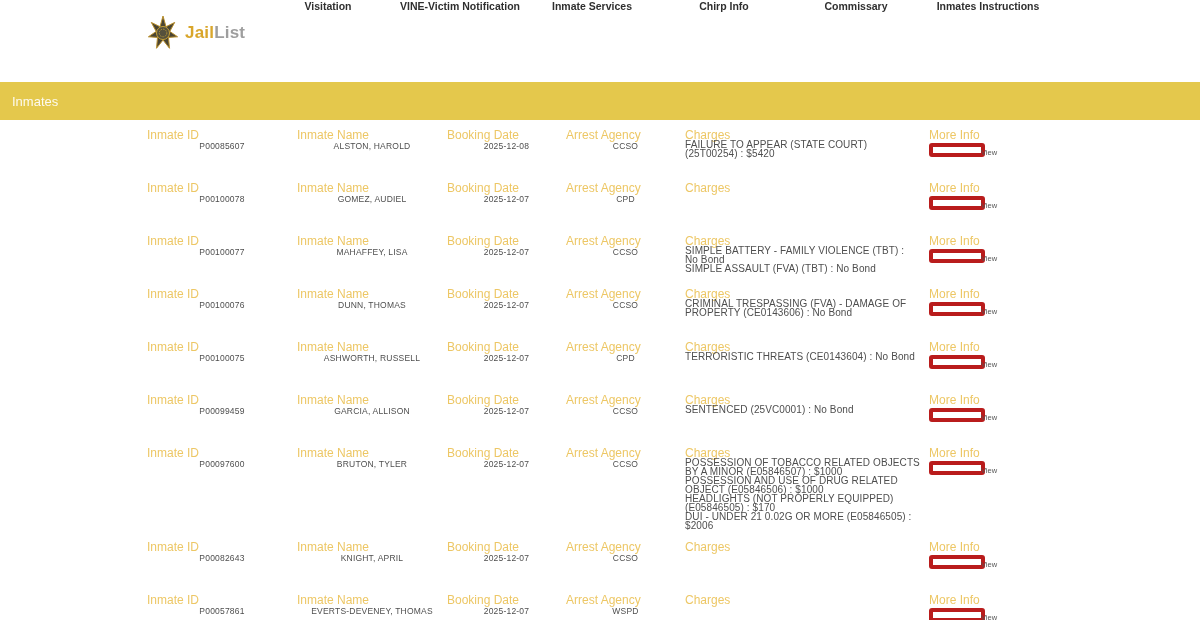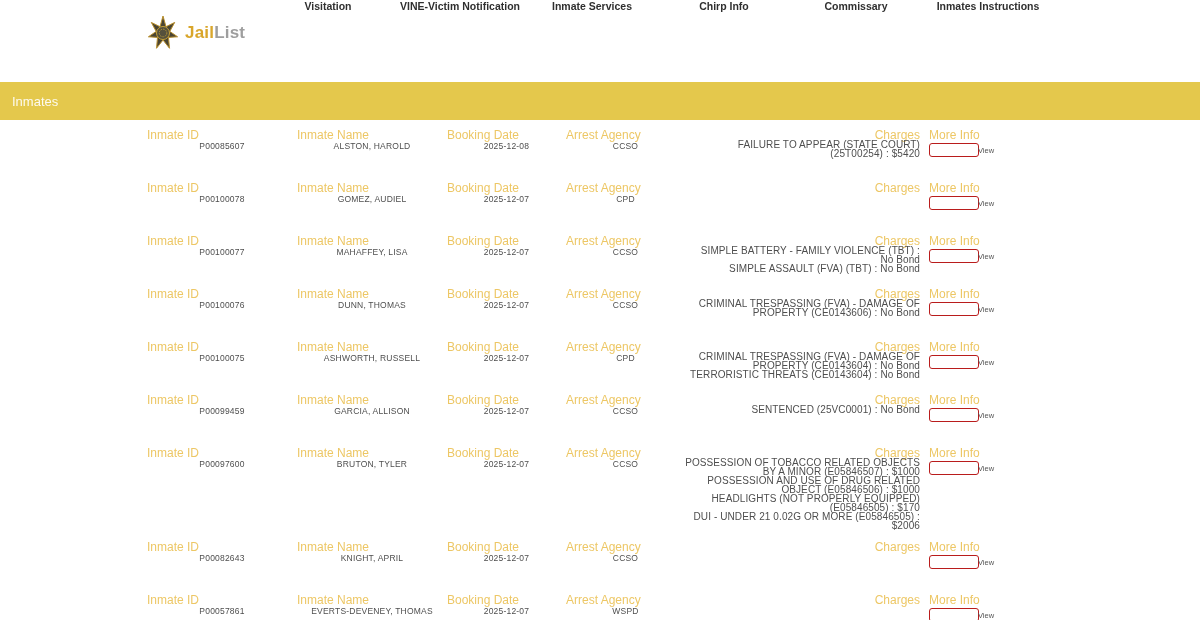--- a/index.html
+++ b/index.html
@@ -22,29 +22,29 @@
   .banner-title { color:#fdfaef; font-size:13px; padding-left:12px; font-weight:400; }
 
   
   .rows { padding:11px 0 0 147px; }
   .row { display:flex; min-height:53px; padding-bottom:13px; align-items:flex-start; }
   .col { flex:none; }
   .col-id     { width:150px; }
   .col-name   { width:150px; }
   .col-date   { width:119px; }
   .col-agency { width:119px; }
-  .col-charges{ width:244px; padding-right:9px;text-align:right; }
+  .col-charges{ width:244px; padding-right:9px; }
   .col-more   { width:90px; }
   .cell-label { font-size:12px; line-height:9px; color:#edc765; }
   .cell-value { font-size:8.5px; line-height:10px; color:#4e4e4e; margin-top:1px;
     letter-spacing:0.2px; white-space:nowrap;text-align:center; }
   .charge-line { font-size:10px; line-height:8.5px; color:#4e4e4e; margin-top:1px;
     letter-spacing:0.1px; }
   .view-btn { display:block; margin-top:3px; width:49px; height:14px; background:#fff;
-    border:1px solid #b91c1c; border-radius:3px; font-size:7.5px; color:#555;
+    border:4px solid #b91c1c; border-radius:3px; font-size:7.5px; color:#555;
     font-family:"Liberation Sans", sans-serif; cursor:pointer; line-height:11px; text-align:center;padding-left:48px; }
 </style>
 </head>
 <body>
 
 <div class="header">
   <div class="brand">
     <span>
       <svg width="30" height="36" viewBox="0 0 30 36">
         <polygon points="15,1 18,11.7 26.7,7.4 21.8,16.4 29.6,21.8 20.5,22.4 21.5,33.3 15,25 8.5,33.3 9.5,22.4 0.4,21.8 8.2,16.4 3.3,7.4 12,11.7" fill="#494433" stroke="#b98f2c" stroke-width="1"></polygon>
@@ -197,21 +197,20 @@
       <div class="cell-label">Booking Date</div>
       <div class="cell-value">2025-12-07</div>
     </div>
     <div class="col col-agency">
       <div class="cell-label">Arrest Agency</div>
       <div class="cell-value">CPD</div>
     </div>
     <div class="col col-charges">
       <div class="cell-label">Charges</div>
       <div class="charges-list">
-          <div class="charge-line">CRIMINAL TRESPASSING (FVA) - DAMAGE OF PROPERTY (CE0143604) : No Bond</div>
           <div class="charge-line">TERRORISTIC THREATS (CE0143604) : No Bond</div>
         </div>
     </div>
     <div class="col col-more">
       <div class="cell-label">More Info</div>
       <button class="view-btn">View</button>
     </div>
   </div>
 
   <div class="row">

